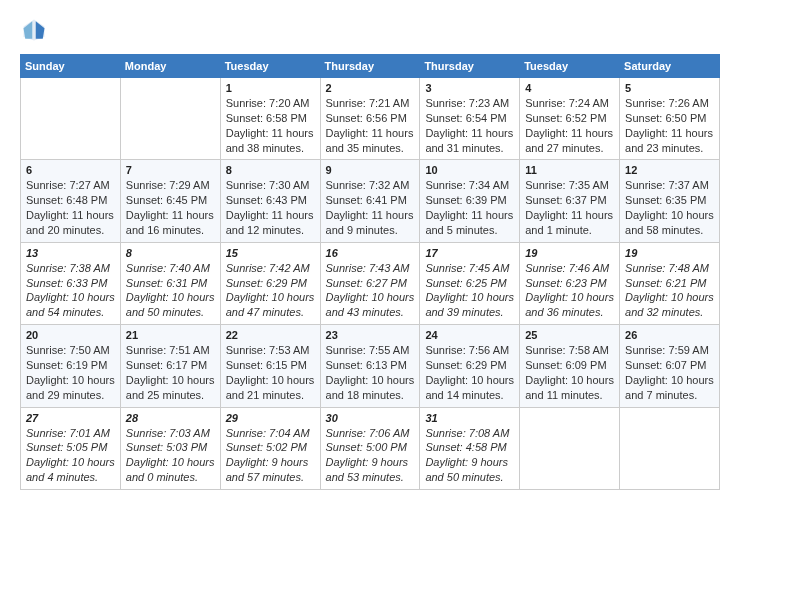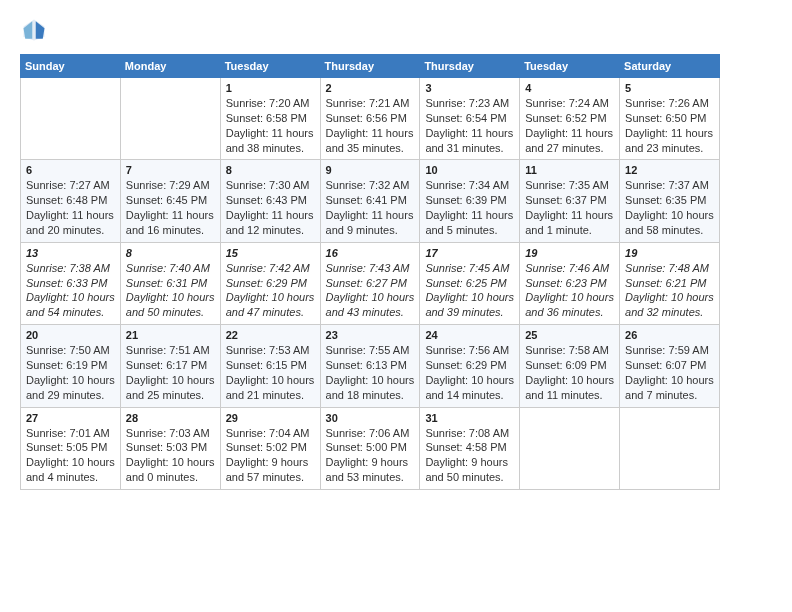--- a/index.html
+++ b/index.html
@@ -91,21 +91,21 @@
       line-height: 1.35;
     }
     .empty-cell {
       background: #f9f9f9 !important;
     }
     
     .row-1 td { background: #fff; }
     .row-2 td { background: #eef3f9; }
     .row-3 td { background: #fff; font-style: italic; }
     .row-4 td { background: #eef3f9; }
-    .row-5 td { background: #fff; }
+    .row-5 td { background: #fff; font-style: italic; }
     .empty-cell { background: inherit !important; }
   </style>
 </head>
 <body>
 
 <div class="page">
   <div class="header">
     <div class="logo">
       <svg class="logo-icon" viewBox="0 0 32 32">
         <rect x="0" y="0" width="32" height="32" fill="none"></rect>

